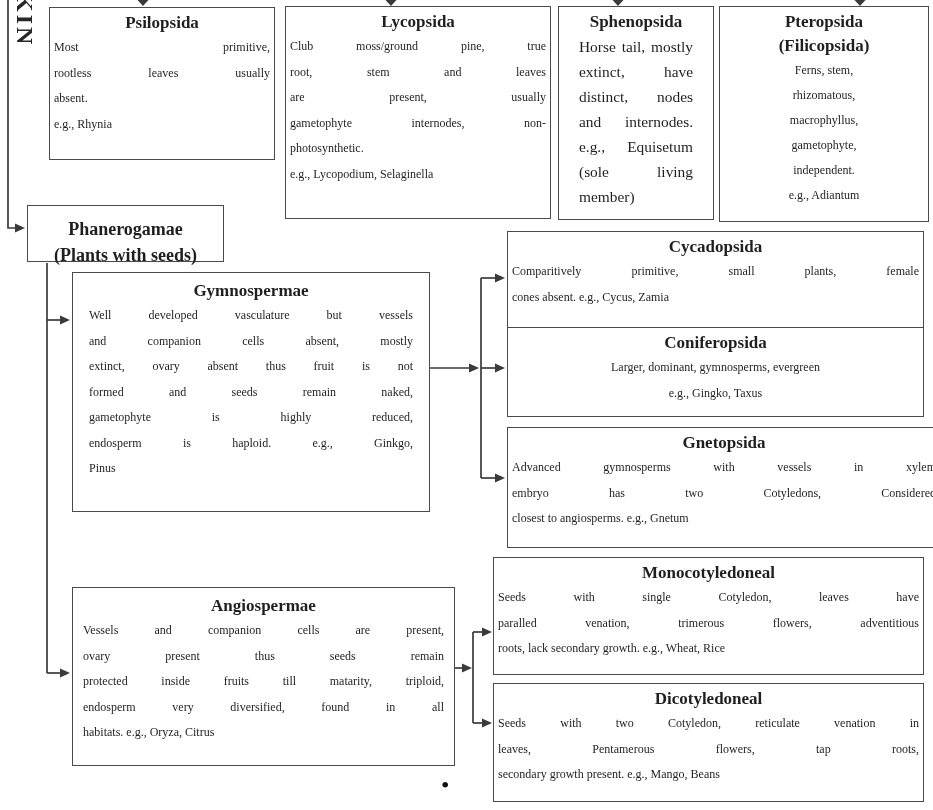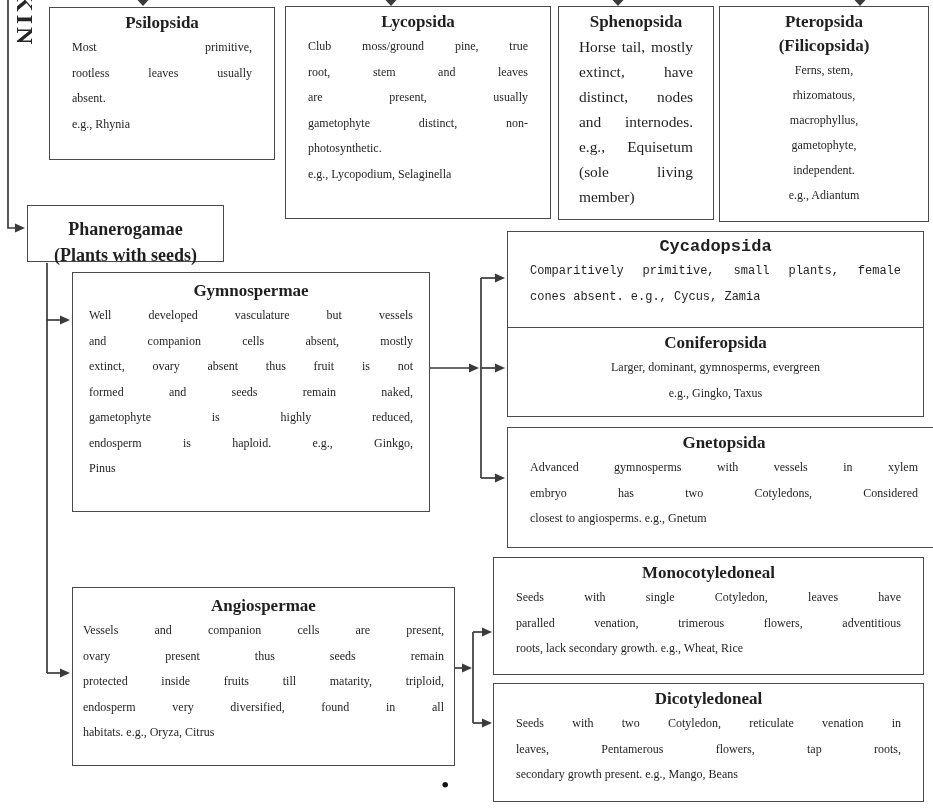--- a/index.html
+++ b/index.html
@@ -5,38 +5,38 @@
   html,body{margin:0;padding:0;background:#ffffff;}
   #canvas{
     position:relative;width:933px;height:810px;background:#ffffff;
     overflow:hidden;
     font-family:"Liberation Serif","DejaVu Serif",serif;
     color:#1f1f1f;
   }
   #connectors{position:absolute;left:0;top:0;width:933px;height:810px;}
   .box{
     position:absolute;border:1.6px solid #4a4a4a;background:#ffffff;
-    box-sizing:border-box;padding:3px 22px;
+    box-sizing:border-box;padding:3px 4px;
   }
   .title{font-weight:bold;text-align:center;font-size:17px;line-height:24px;}
   .ln{font-size:12px;line-height:25.5px;text-align:left;}
   .ln.j{text-align:justify;text-align-last:justify;}
   .ln.c{text-align:center;}
   
   #b-psilopsida   {left:49px;  top:7px;   width:226px; height:153px;}
   #b-lycopsida    {left:285px; top:6px;   width:266px; height:213px;}
   #b-sphenopsida  {left:558px; top:6px;   width:156px; height:214px; padding:3px 20px;}
   #b-sphenopsida .ln{font-size:15.4px;line-height:25px;}
   #b-pteropsida   {left:719px; top:6px;   width:210px; height:216px;}
   #b-pteropsida .ln{line-height:25px;}
   #b-phanerogamae {left:27px;  top:205px; width:197px; height:57px; padding:10px 4px;}
   #b-phanerogamae .title{font-size:18px;line-height:26px;}
   #b-gymnospermae {left:72px;  top:272px; width:358px; height:240px; padding:6px 16px;}
   #b-angiospermae {left:72px;  top:587px; width:383px; height:179px; padding:6px 10px;}
-  #b-cycadopsida  {left:507px; top:231px; width:417px; height:105px;font-family:Liberation Mono, monospace;}
+  #b-cycadopsida  {left:507px; top:231px; width:417px; height:105px;}
   #b-coniferopsida{left:507px; top:327px; width:417px; height:90px;}
   #b-gnetopsida   {left:507px; top:427px; width:434px; height:121px;}
   #b-monocot      {left:493px; top:557px; width:431px; height:118px;}
   #b-dicot        {left:493px; top:683px; width:431px; height:119px;}
   #kingdom-label{
     position:absolute;left:11px;top:-7px;
     writing-mode:vertical-rl;
     font-weight:bold;font-size:24px;letter-spacing:3px;color:#262626;
     white-space:nowrap;
   }
@@ -104,21 +104,21 @@
     <div class="ln j">rootless leaves usually</div>
     <div class="ln">absent.</div>
     <div class="ln">e.g., Rhynia</div>
   </div>
 
   <div class="box" id="b-lycopsida">
     <div class="title">Lycopsida</div>
     <div class="ln j">Club moss/ground pine, true</div>
     <div class="ln j">root, stem and leaves</div>
     <div class="ln j">are present, usually</div>
-    <div class="ln j">gametophyte distinct, non-</div>
+    <div class="ln j">gametophyte internodes, non-</div>
     <div class="ln">photosynthetic.</div>
     <div class="ln">e.g., Lycopodium, Selaginella</div>
   </div>
 
   <div class="box" id="b-sphenopsida">
     <div class="title">Sphenopsida</div>
     <div class="ln j">Horse tail, mostly</div>
     <div class="ln j">extinct, have</div>
     <div class="ln j">distinct, nodes</div>
     <div class="ln j">and internodes.</div>

